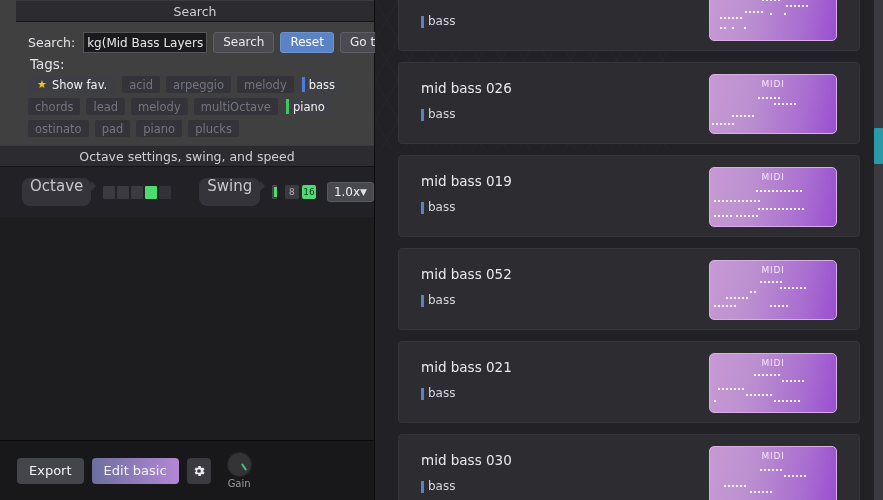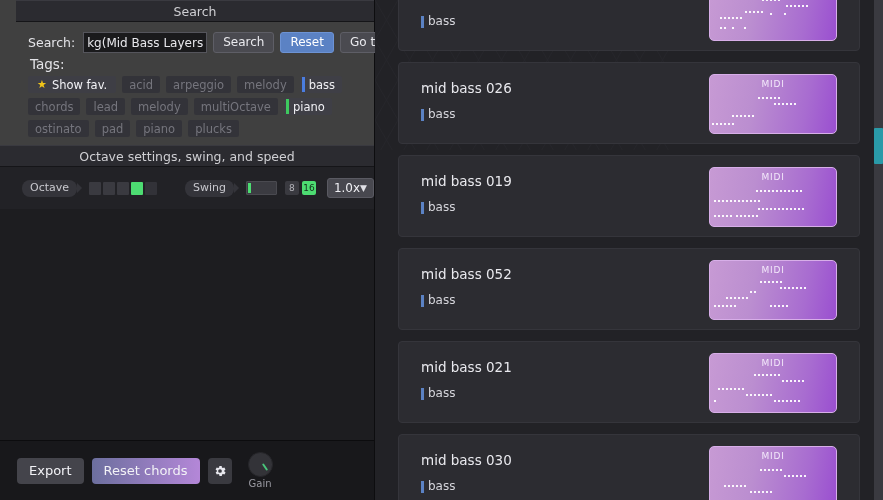--- a/index.html
+++ b/index.html
@@ -73,21 +73,21 @@
     width: 3px; height: 15px; background: var(--bar, #5b82c4);
   }
   .tag.fav { background: #3e3e45; color: #f2f2f6; padding: 0 9px; gap: 5px; }
   .star-glyph { color: #f0c419; font-size: 11px; line-height: 1; }
 
   
   #octavePanel { background: #222226; }
   .oct-row { display: flex; align-items: center; padding: 11px 0 11px 22px; gap: 0; }
   .pill {
     background: #34343a; color: #c8c8ce;
-    font-size: 11px; height: 17px; line-height: 16px;
+    font-size: 15px; height: 28px; line-height: 16px;
     padding: 0 8px; border-radius: 8px;
   }
   .pill.arrow { position: relative; margin-right: 12px; }
   .pill.arrow::after {
     content: ""; position: absolute; right: -5px; top: 3px;
     border-left: 5px solid #34343a;
     border-top: 5px solid transparent;
     border-bottom: 5px solid transparent;
   }
   .oct-cells { display: flex; gap: 2px; }
@@ -317,21 +317,21 @@
       </div>
     </div>
 
     <div id="artArea">
       
       
     </div>
 
     <div id="bottomBar">
       <button class="big-btn grey">Export</button>
-      <button class="big-btn purple">Reset chords</button>
+      <button class="big-btn purple">Edit basic</button>
       <div class="gear-btn">
         <svg width="14" height="14" viewBox="0 0 24 24" fill="#e8e8ee">
           <path d="M19.4 13a7.6 7.6 0 000-2l2-1.6-2-3.4-2.4 1a7.6 7.6 0 00-1.7-1l-.4-2.6h-4l-.4 2.6c-.6.2-1.2.6-1.7 1l-2.4-1-2 3.4L6.6 11a7.6 7.6 0 000 2l-2 1.6 2 3.4 2.4-1c.5.4 1.1.8 1.7 1l.4 2.6h4l.4-2.6c.6-.2 1.2-.6 1.7-1l2.4 1 2-3.4-2.2-1.6zM12 15.2A3.2 3.2 0 1112 8.8a3.2 3.2 0 010 6.4z"></path>
         </svg>
       </div>
       <div class="knob-wrap">
         <div class="knob"></div>
         <div class="knob-label">Gain</div>
       </div>
     </div>

